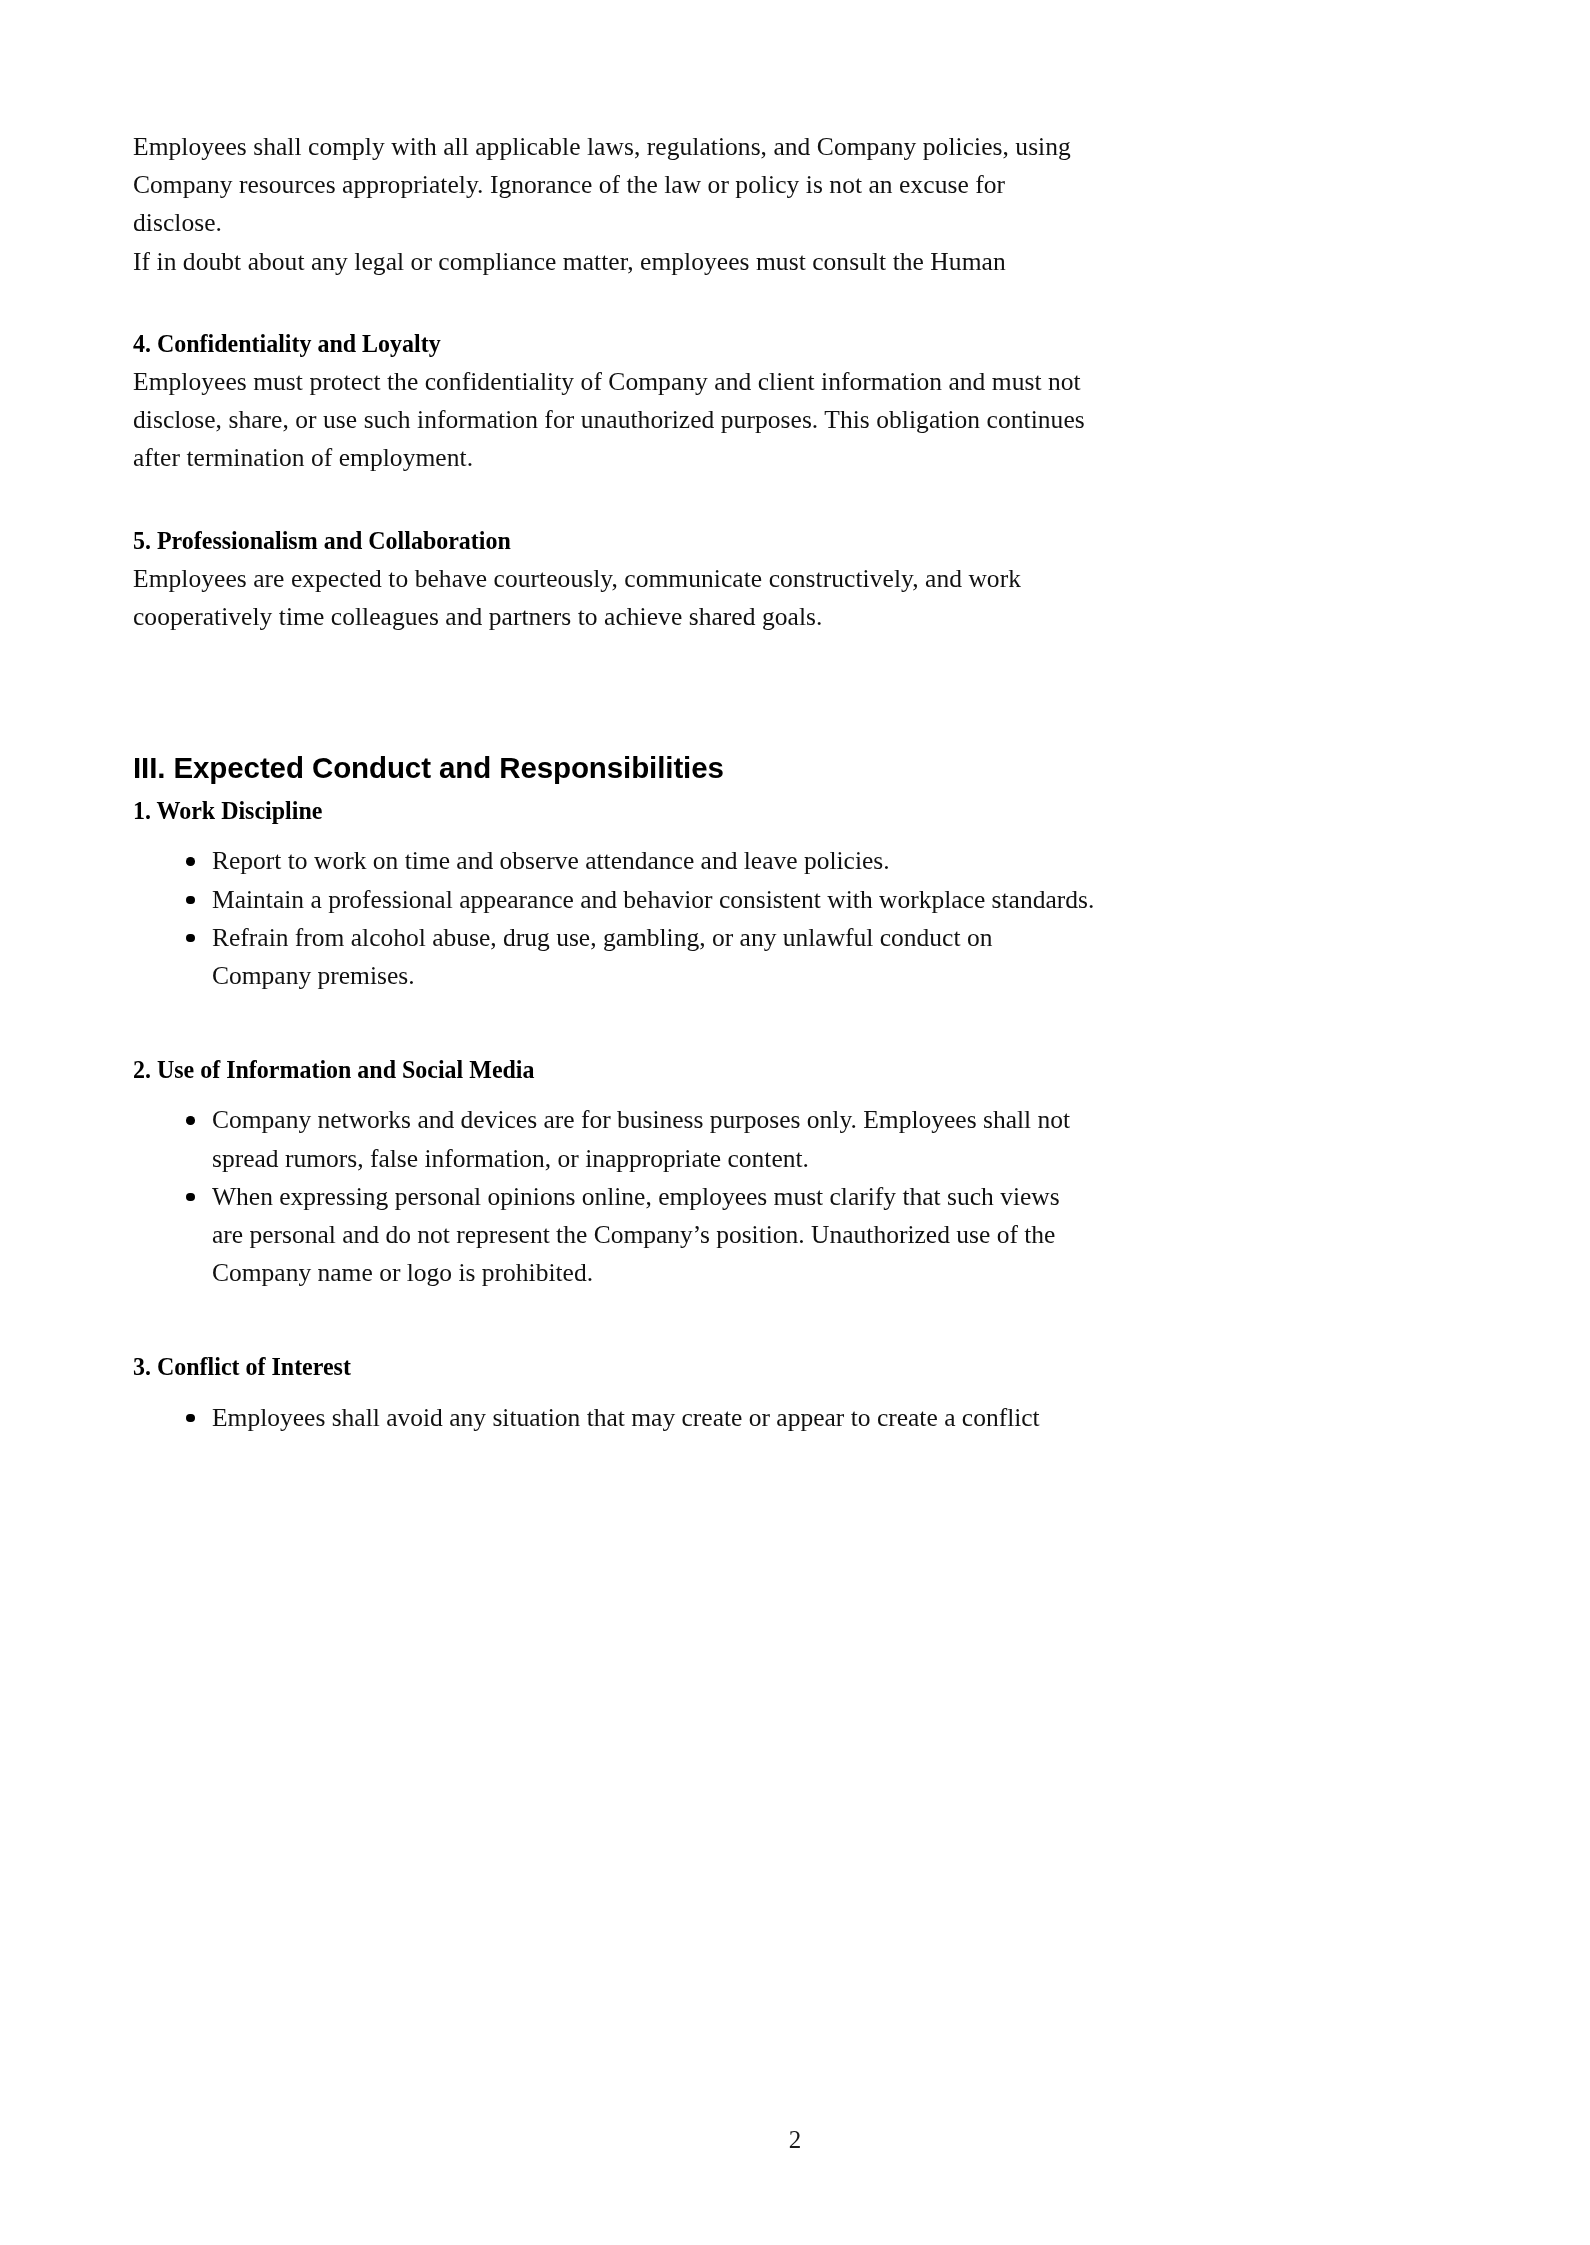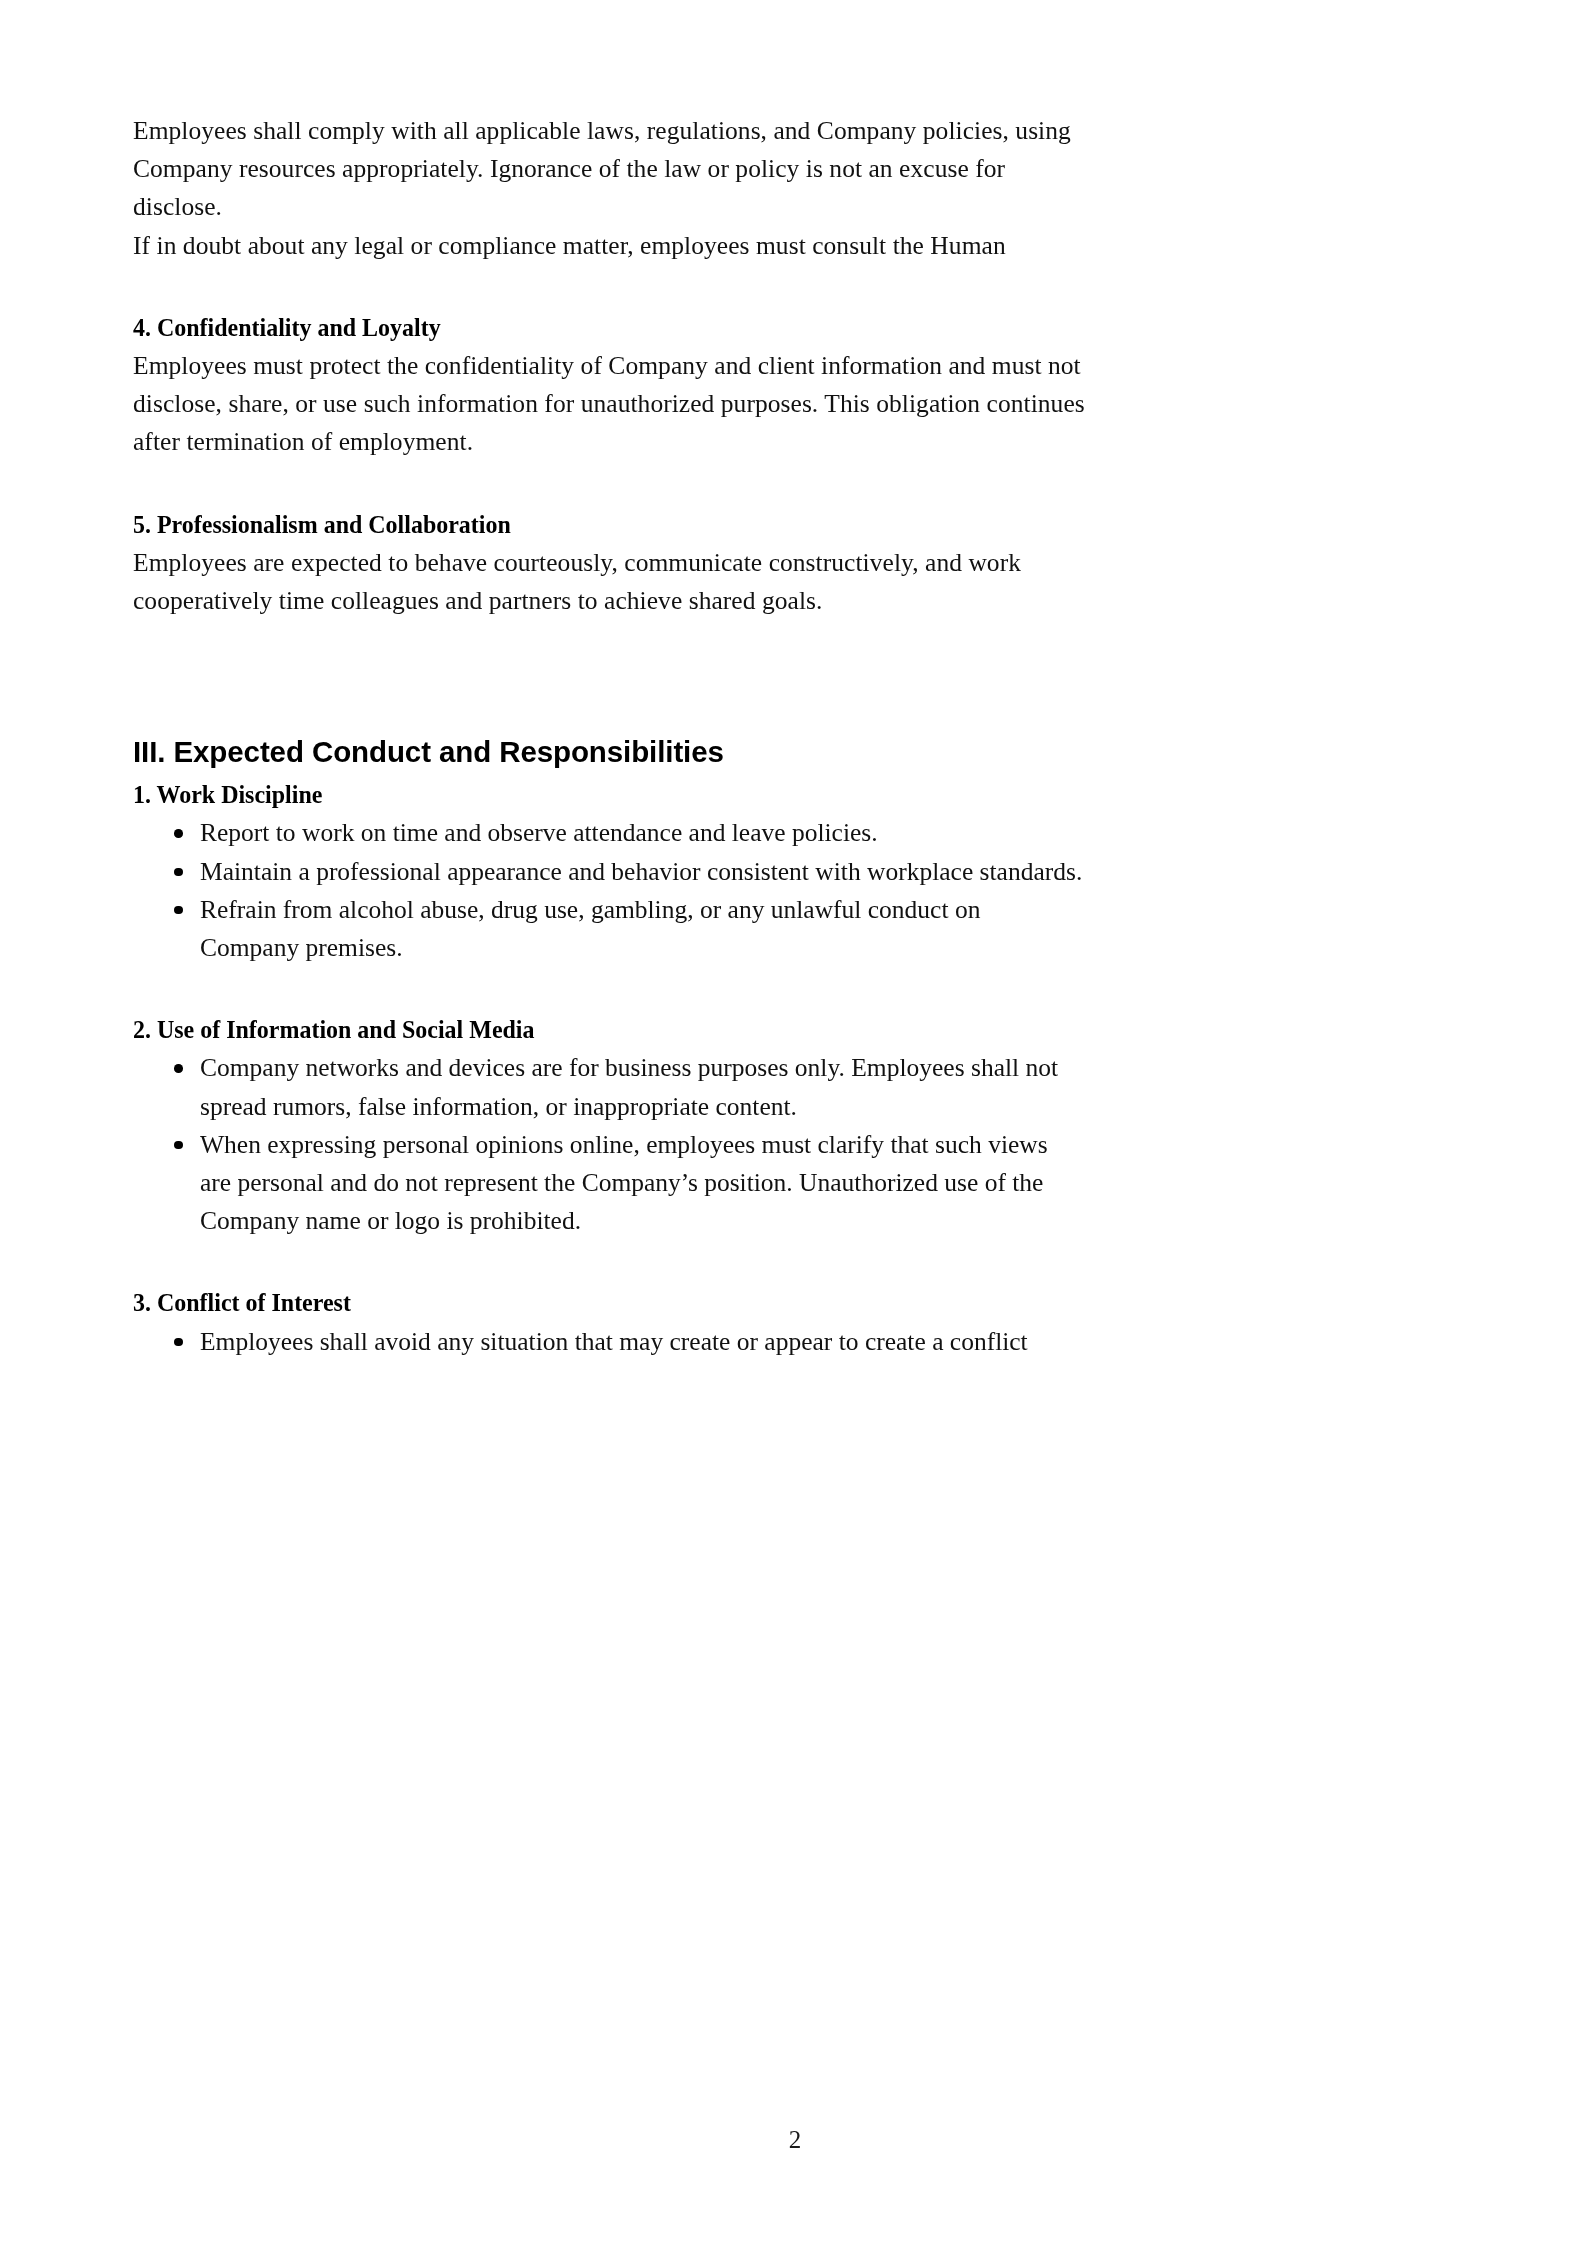--- a/index.html
+++ b/index.html
@@ -12,21 +12,21 @@
     width: 1590px;
     height: 2245px;
     background: #ffffff;
     overflow: hidden;
     font-family: "Liberation Serif", "DejaVu Serif", serif;
     color: #000000;
   }
   .content {
     position: absolute;
     left: 133px;
-    top: 112px;
+    top: 128px;
     width: 855px;
   }
 
   
   .para {
     font-family: "Liberation Serif", "DejaVu Serif", serif;
     font-size: 25.5px;
     line-height: 38.2px;
     color: #111111;
     text-align: left;
@@ -54,21 +54,21 @@
     font-weight: bold;
     font-size: 29.5px;
     line-height: 40px;
     color: #000000;
     margin: 0;
     letter-spacing: -0.1px;
     white-space: pre;
   }
 
   
-  .bullets { margin: 0; padding: 0; list-style: none; }
+  .bullets { margin: 12px; padding: 0; list-style: none; }
   .bullets li {
     position: relative;
     padding-left: 67px;
     font-family: "Liberation Serif", "DejaVu Serif", serif;
     font-size: 25.5px;
     line-height: 38.2px;
     color: #111111;
   }
   .bullets li .dot {
     position: absolute;

